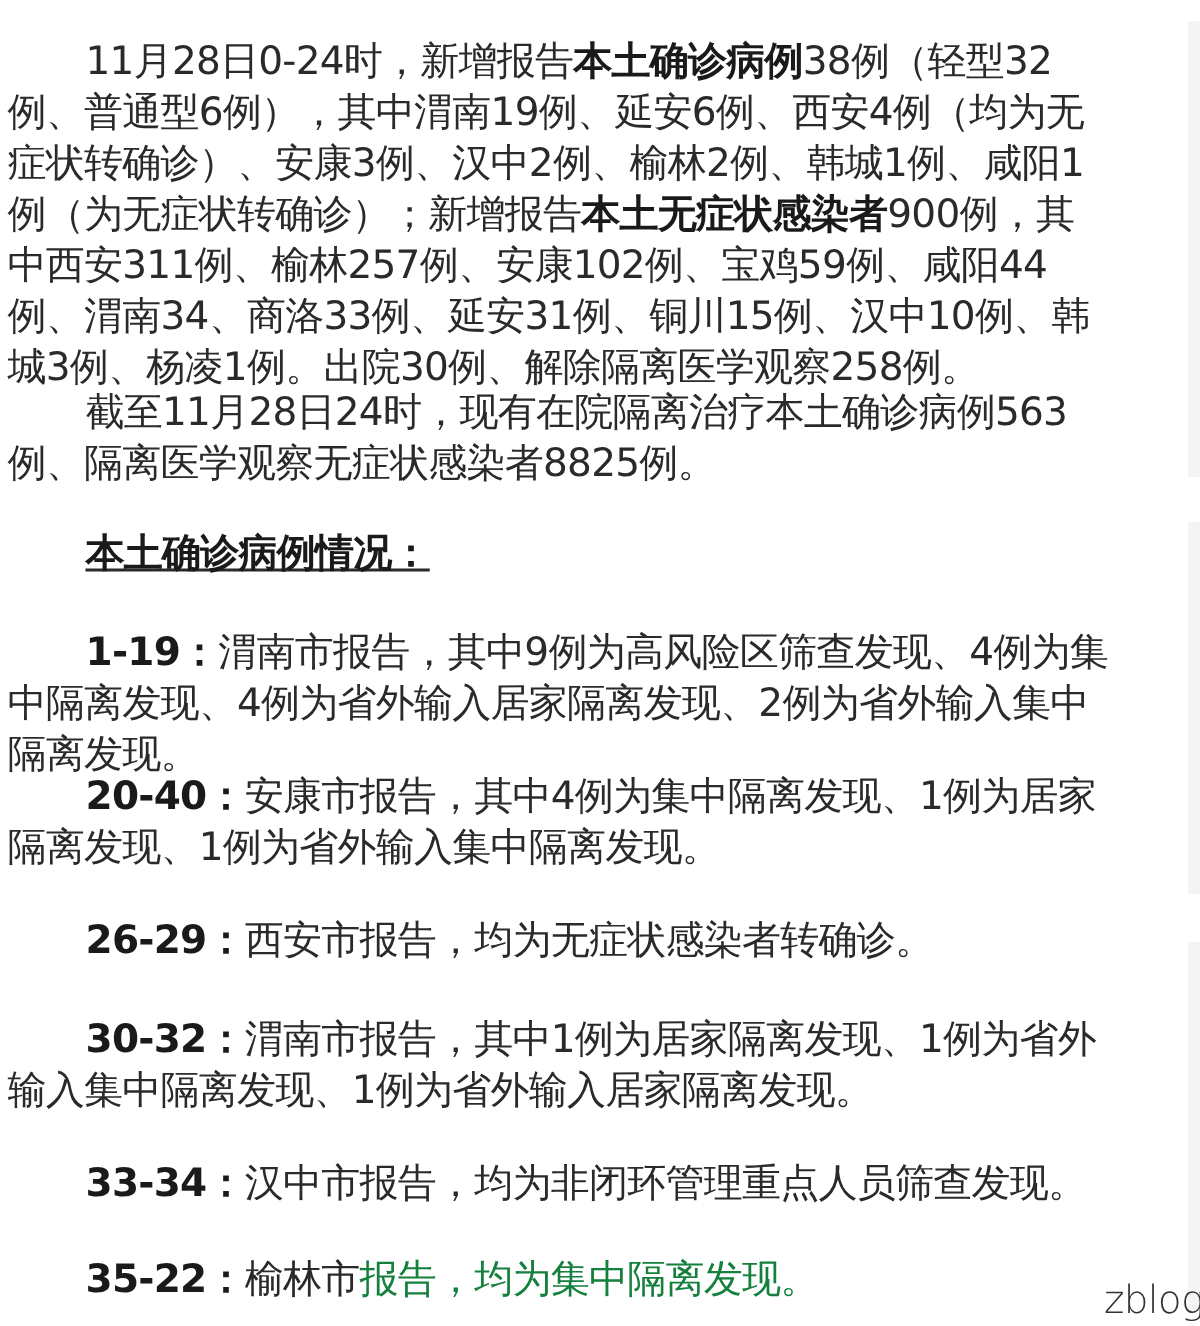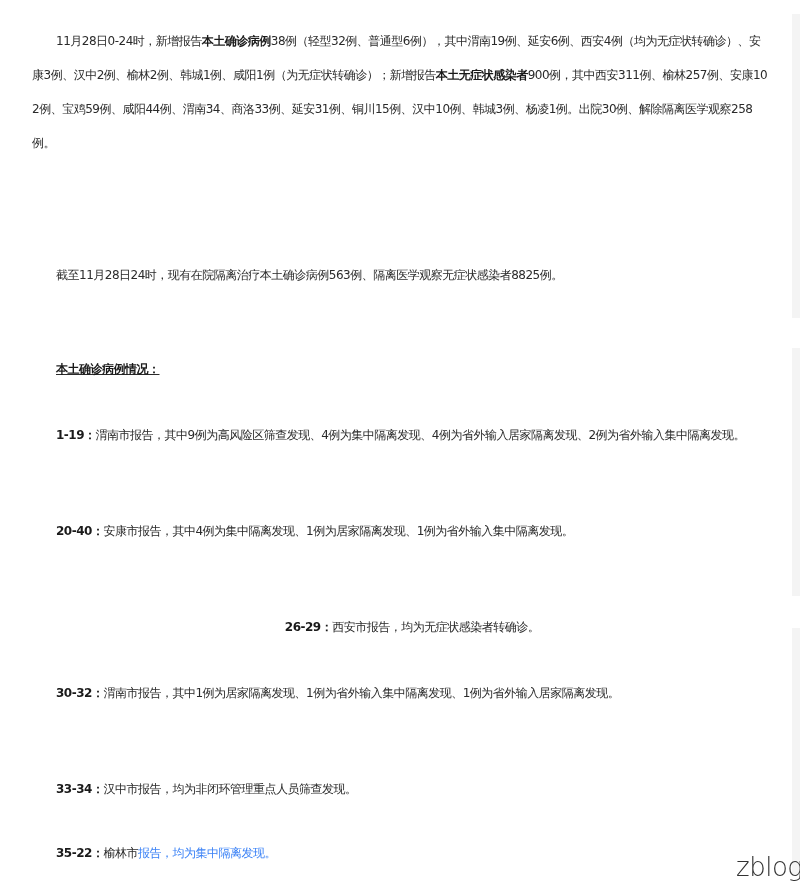--- a/index.html
+++ b/index.html
@@ -28,43 +28,43 @@
     .article {
       position: absolute;
       left: 0;
       top: 0;
       width: 790px;
       padding: 0 0 0 20px;
       box-sizing: border-box;
     }
     .para {
       position: absolute;
-      left: 32px;
+      left: 5px;
       width: 736px;
-      font-size: 12px;
+      font-size: 26px;
       line-height: 34px;
       letter-spacing: -0.5px;
       margin: 0;
       text-indent: 2em;
       white-space: normal;
       word-break: break-all;
     }
     .para b, .para .bold {
       font-weight: bold;
       color: #1a1a1a;
     }
     .faded {
-      color: #3b82f6;
+      color: #15803d;
     }
     #p1 { top: 24px; }
     #p2 { top: 258px; }
     #p3 { top: 352px; text-decoration: underline; }
     #p4 { top: 418px; }
     #p5 { top: 514px; }
-    #p6 { top: 610px; text-align: center; }
+    #p6 { top: 610px; }
     #p7 { top: 676px; }
     #p8 { top: 772px; }
     #p9 { top: 836px; }
 
     .watermark {
       position: absolute;
       left: 736px;
       top: 852px;
       font-family: "DejaVu Sans", sans-serif;
       font-size: 26px;

